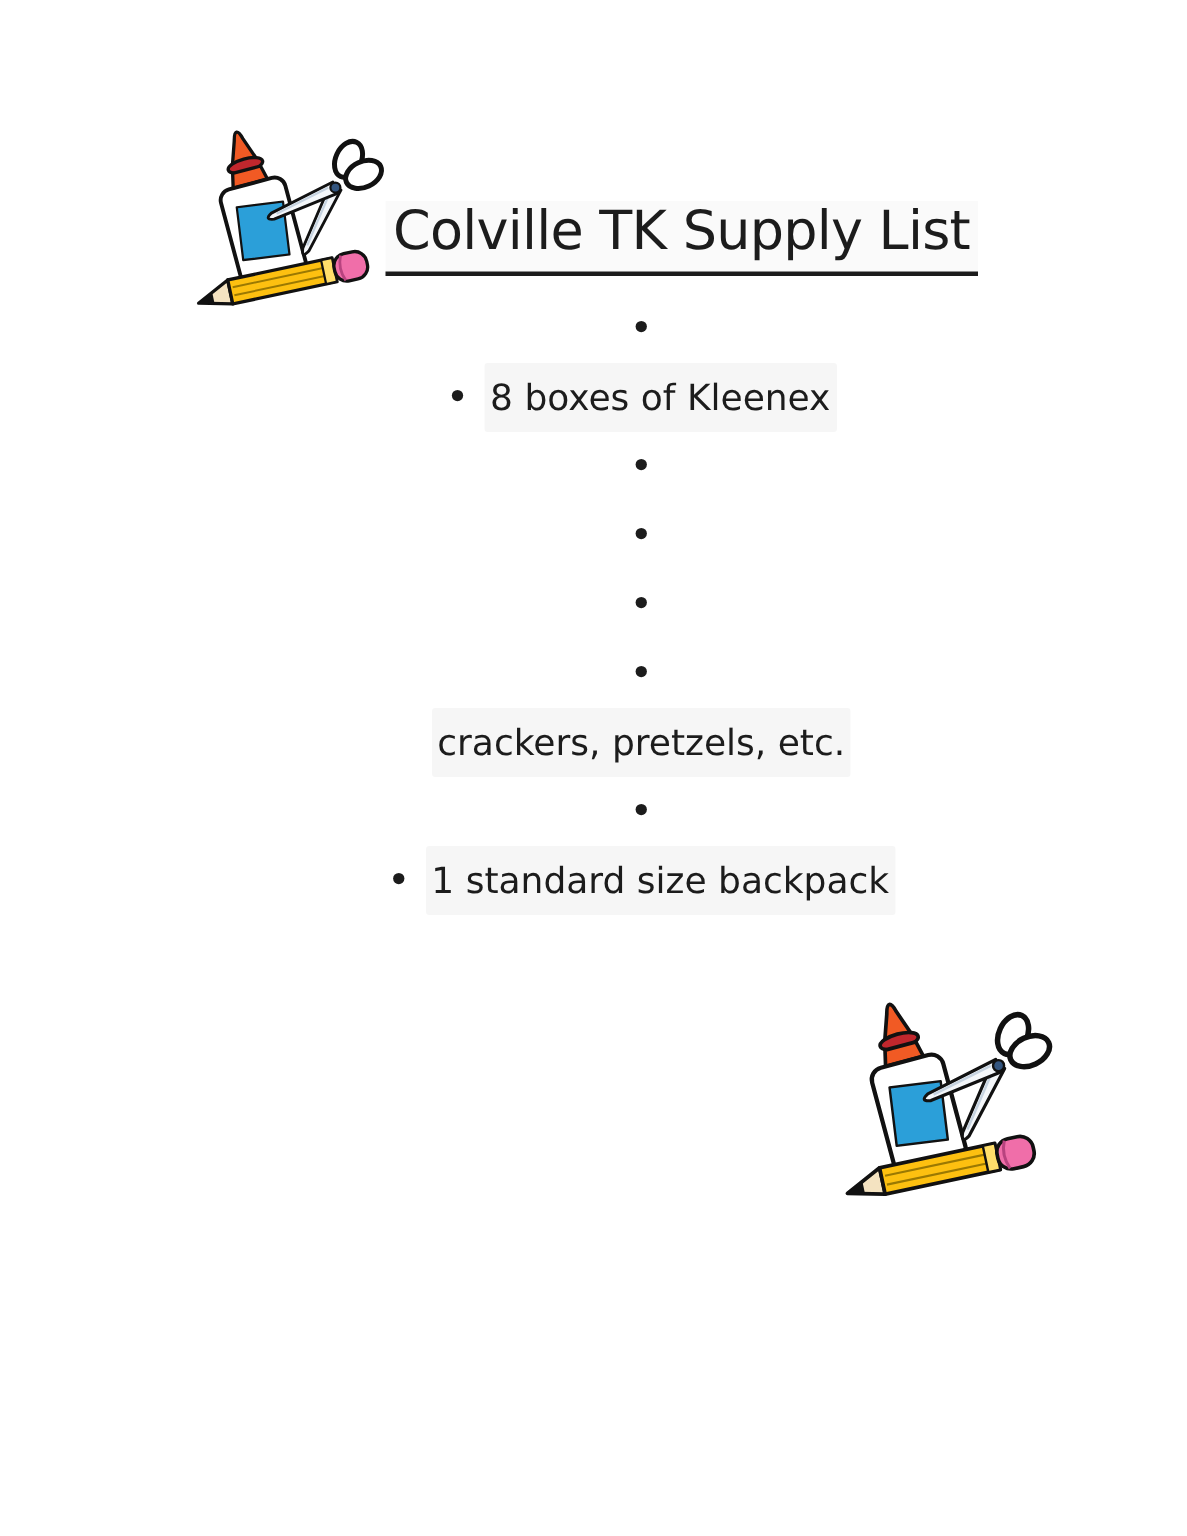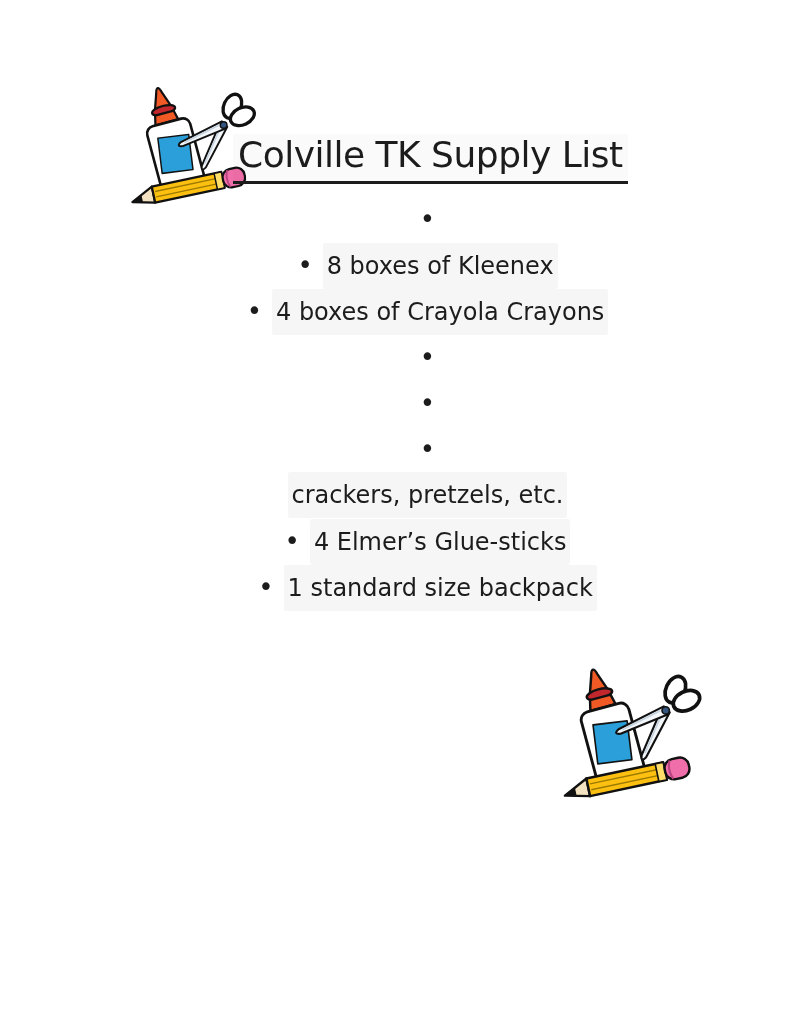--- a/index.html
+++ b/index.html
@@ -17,21 +17,21 @@
   }
   .page {
     position: absolute;
     inset: 0;
     background: #ffffff;
   }
 
   
   .title {
     position: absolute;
-    left: 233px;
+    left: 257px;
     top: 134px;
     font-size: 36px;
     font-weight: 400;
     letter-spacing: -0.5px;
     white-space: nowrap;
     border-bottom: 3px solid var(--ink, #1c1c1c);
     padding: 0 5px 6px 5px;
     background: rgba(0,0,0,0.02);
   }
 
@@ -138,38 +138,36 @@
   <div class="supply-list">
     <div class="line">
       <span class="bullet">•</span>
     </div>
     <div class="line">
       <span class="bullet">•</span>
       <span class="item-text">8 boxes of Kleenex</span>
     </div>
     <div class="line">
       <span class="bullet">•</span>
-      <span class="item-text">4 boxes of Crayola Crayons</span>
     </div>
     <div class="line">
       <span class="bullet">•</span>
     </div>
     <div class="line">
       <span class="bullet">•</span>
     </div>
     <div class="line">
       <span class="bullet">•</span>
     </div>
     <div class="line">
 
       <span class="item-text">crackers, pretzels, etc.</span>
     </div>
     <div class="line">
       <span class="bullet">•</span>
-      <span class="item-text">4 Elmer’s Glue-sticks</span>
     </div>
     <div class="line">
       <span class="bullet">•</span>
       <span class="item-text">1 standard size backpack</span>
     </div>
   </div>
 
   <svg class="clipart bottom-right" viewBox="0 0 200 170">
     <use href="#supplies-art"></use>
   </svg>

